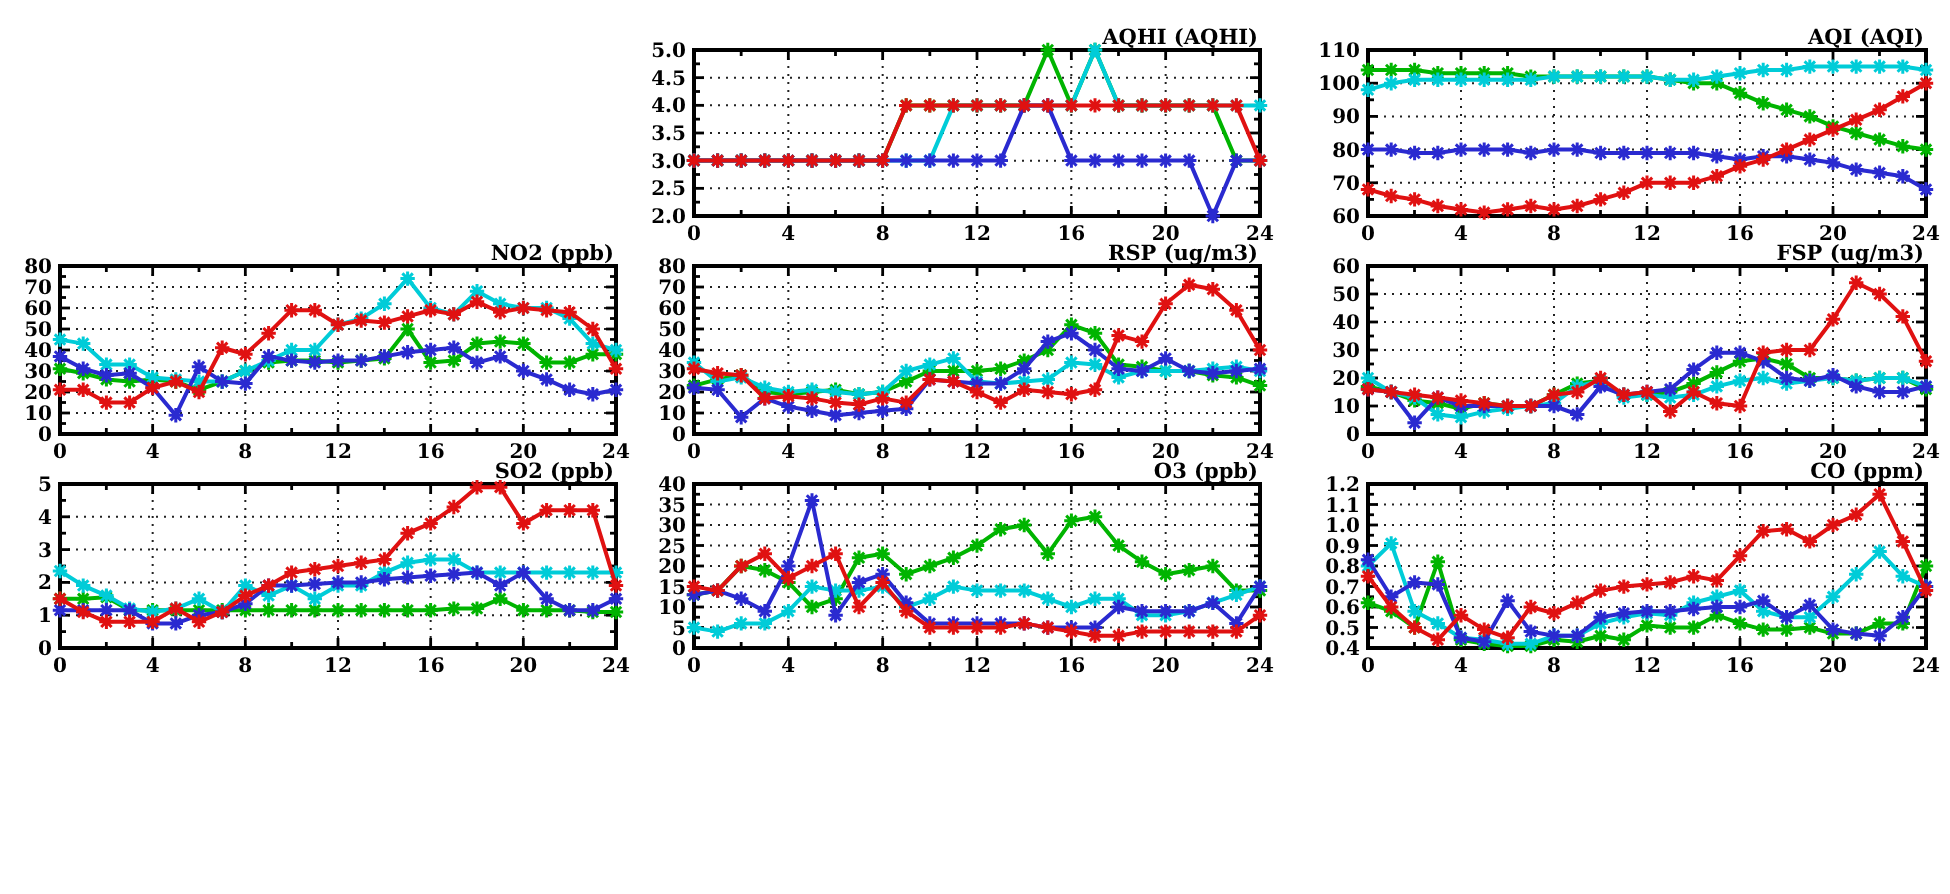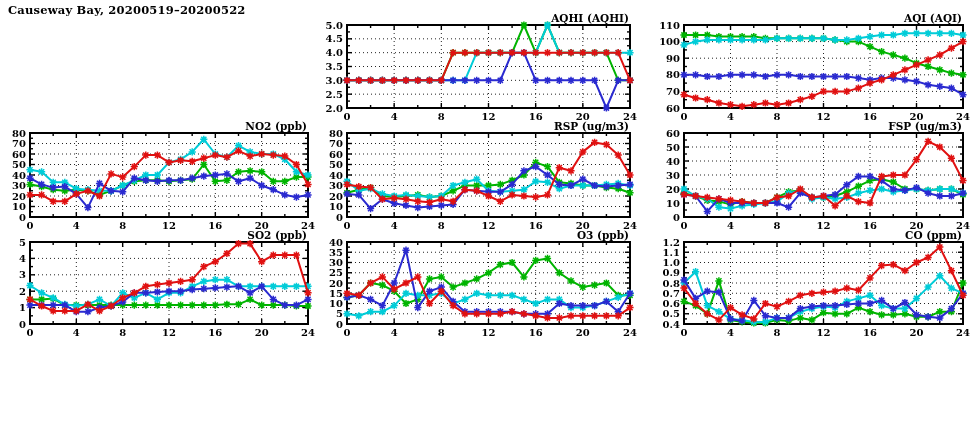--- a/index.html
+++ b/index.html
@@ -11,21 +11,20 @@
   .grid{stroke:#222;stroke-width:1;stroke-dasharray:1 3;fill:none;}
   .border{stroke:#000;stroke-width:2;fill:none;}
   .tick{stroke:#000;stroke-width:1.4;}
   .xlab,.ylab{font-family:"DejaVu Serif",serif;font-size:10px;font-weight:bold;fill:#000;}
   .ctitle{font-family:"DejaVu Serif",serif;font-size:10.5px;font-weight:bold;fill:#000;}
 </style>
 </head>
 <body>
 
 <div id="page">
-  <div id="page-title">Causeway Bay, 20200519–20200522</div>
   <svg id="charts-svg" width="975" height="447" viewBox="0 0 975 447">
       <g>
         <line x1="394.1666666666667" y1="25" x2="394.1666666666667" y2="108" class="grid"></line>
         <line x1="441.3333333333333" y1="25" x2="441.3333333333333" y2="108" class="grid"></line>
         <line x1="488.5" y1="25" x2="488.5" y2="108" class="grid"></line>
         <line x1="535.6666666666666" y1="25" x2="535.6666666666666" y2="108" class="grid"></line>
         <line x1="582.8333333333334" y1="25" x2="582.8333333333334" y2="108" class="grid"></line>
         <line x1="347" y1="94.16666666666667" x2="630" y2="94.16666666666667" class="grid"></line>
         <line x1="347" y1="80.33333333333334" x2="630" y2="80.33333333333334" class="grid"></line>
         <line x1="347" y1="66.5" x2="630" y2="66.5" class="grid"></line>

